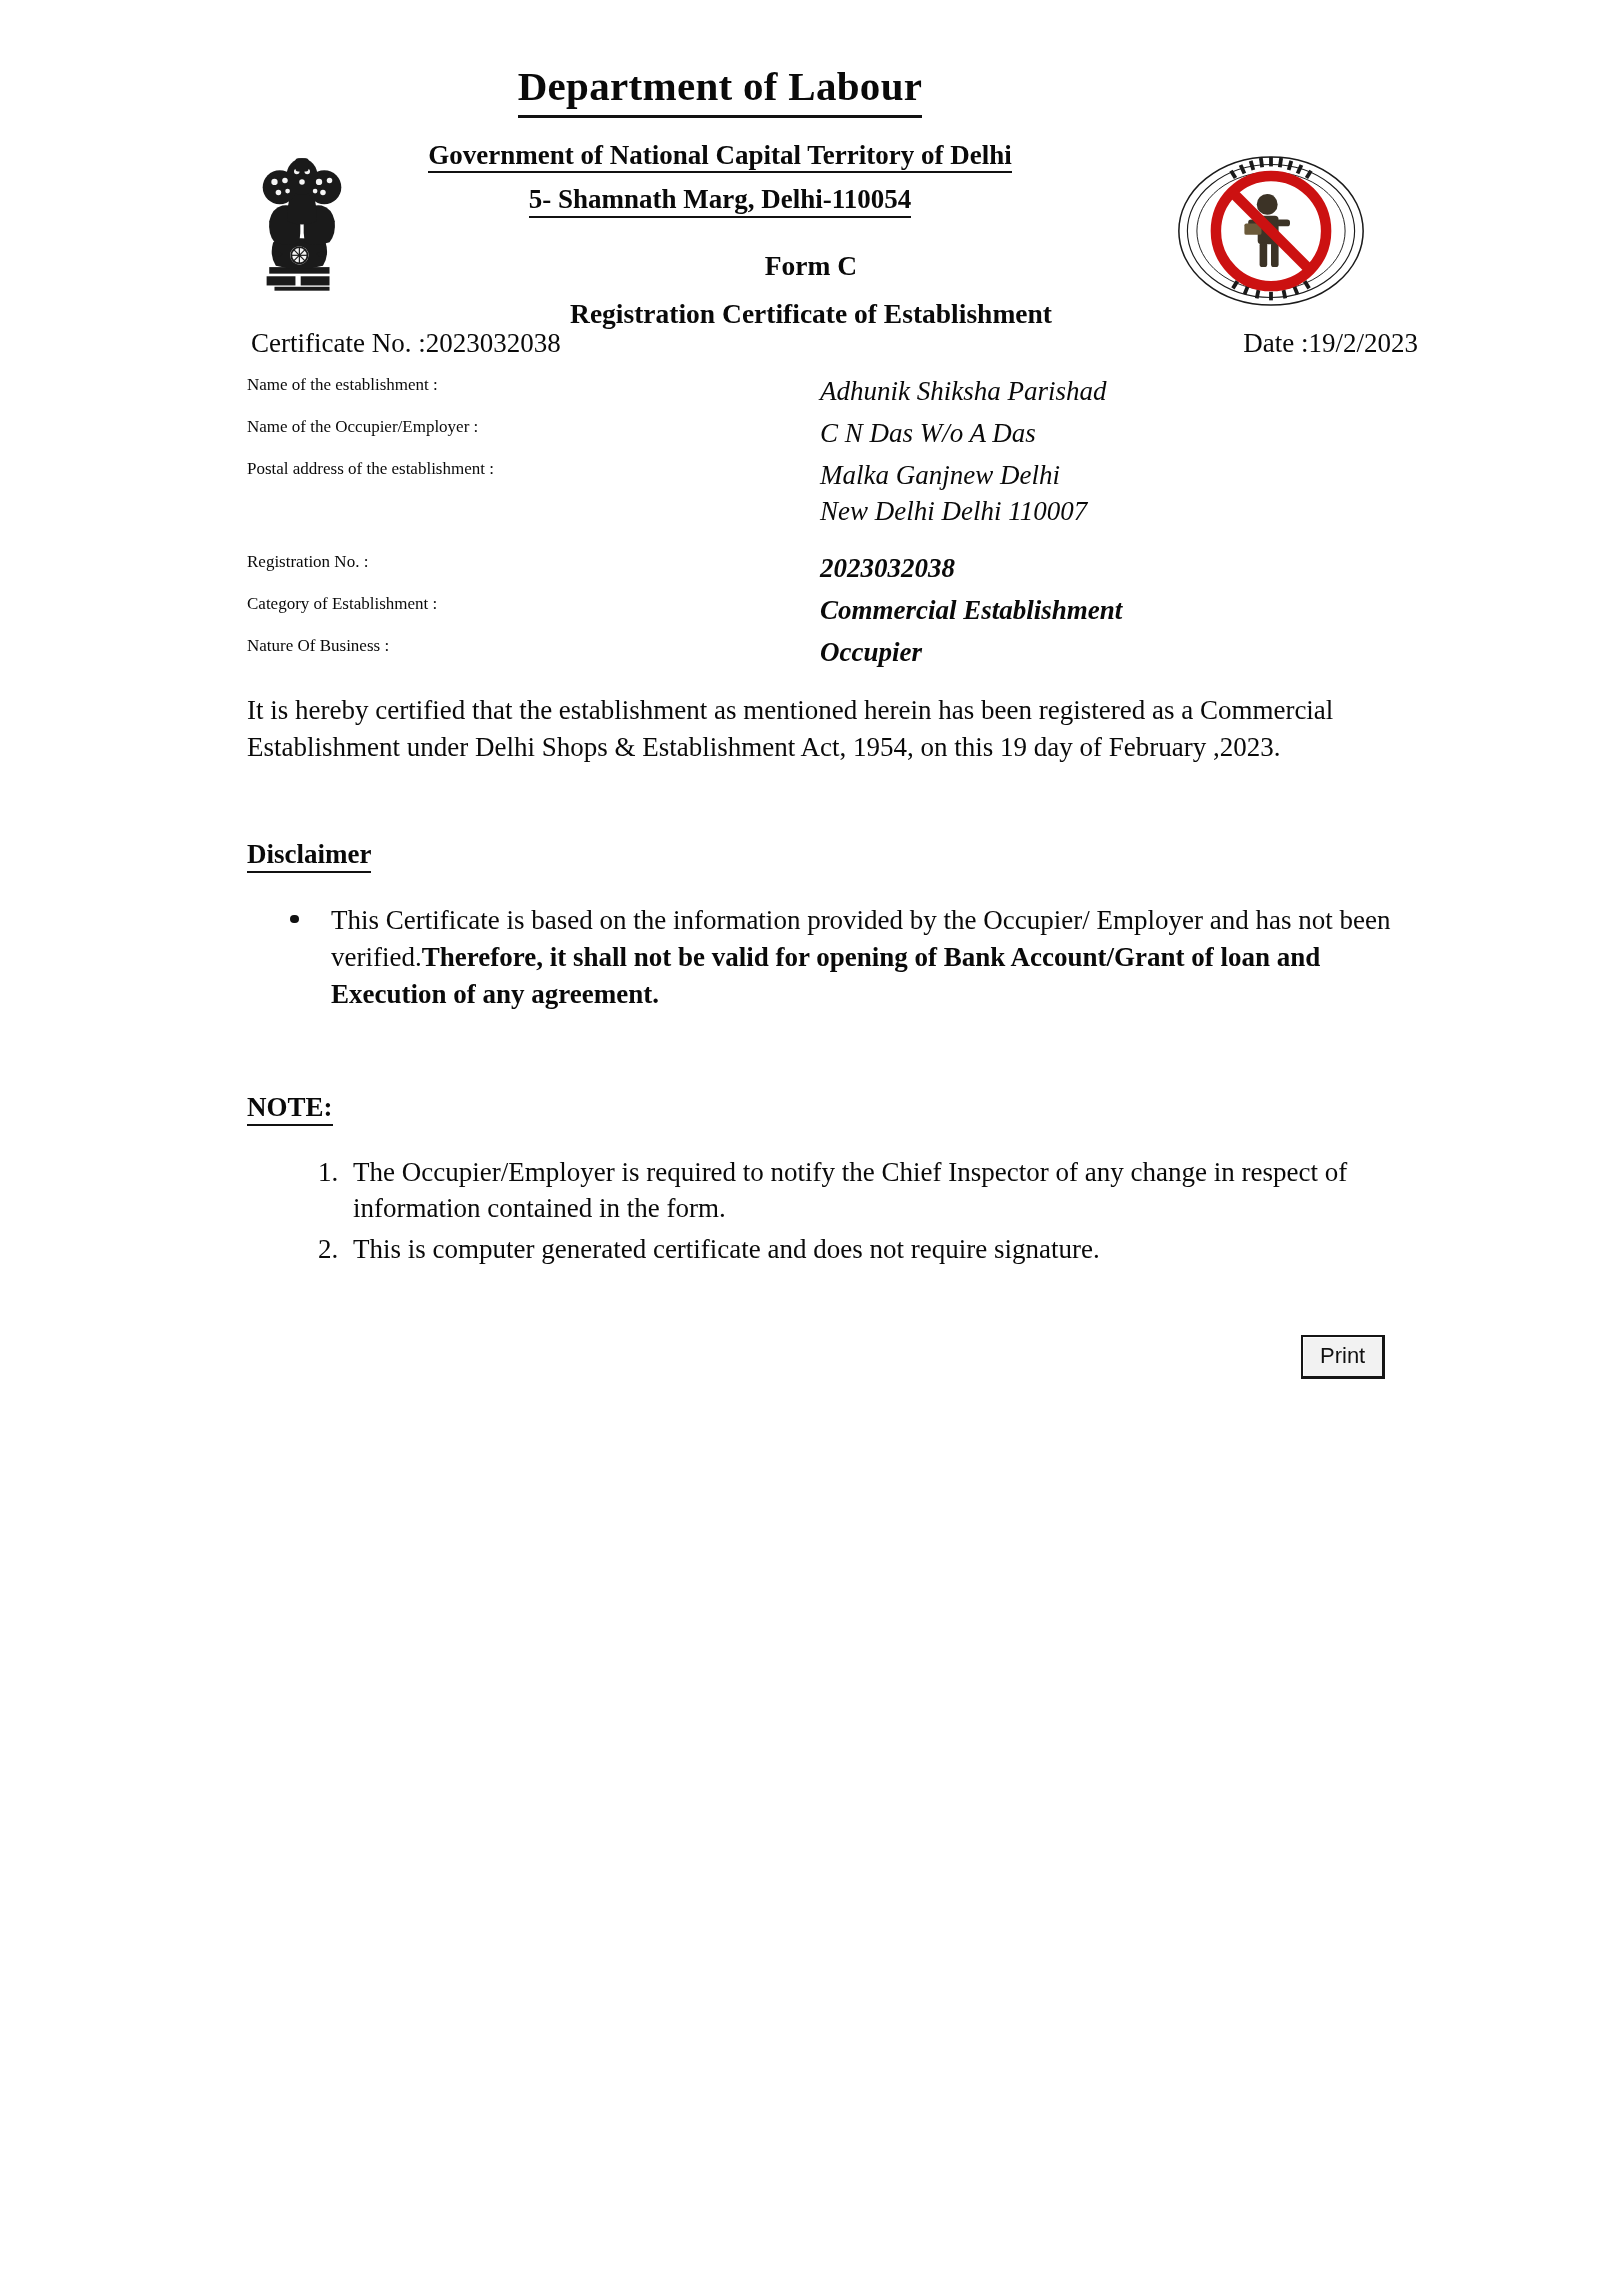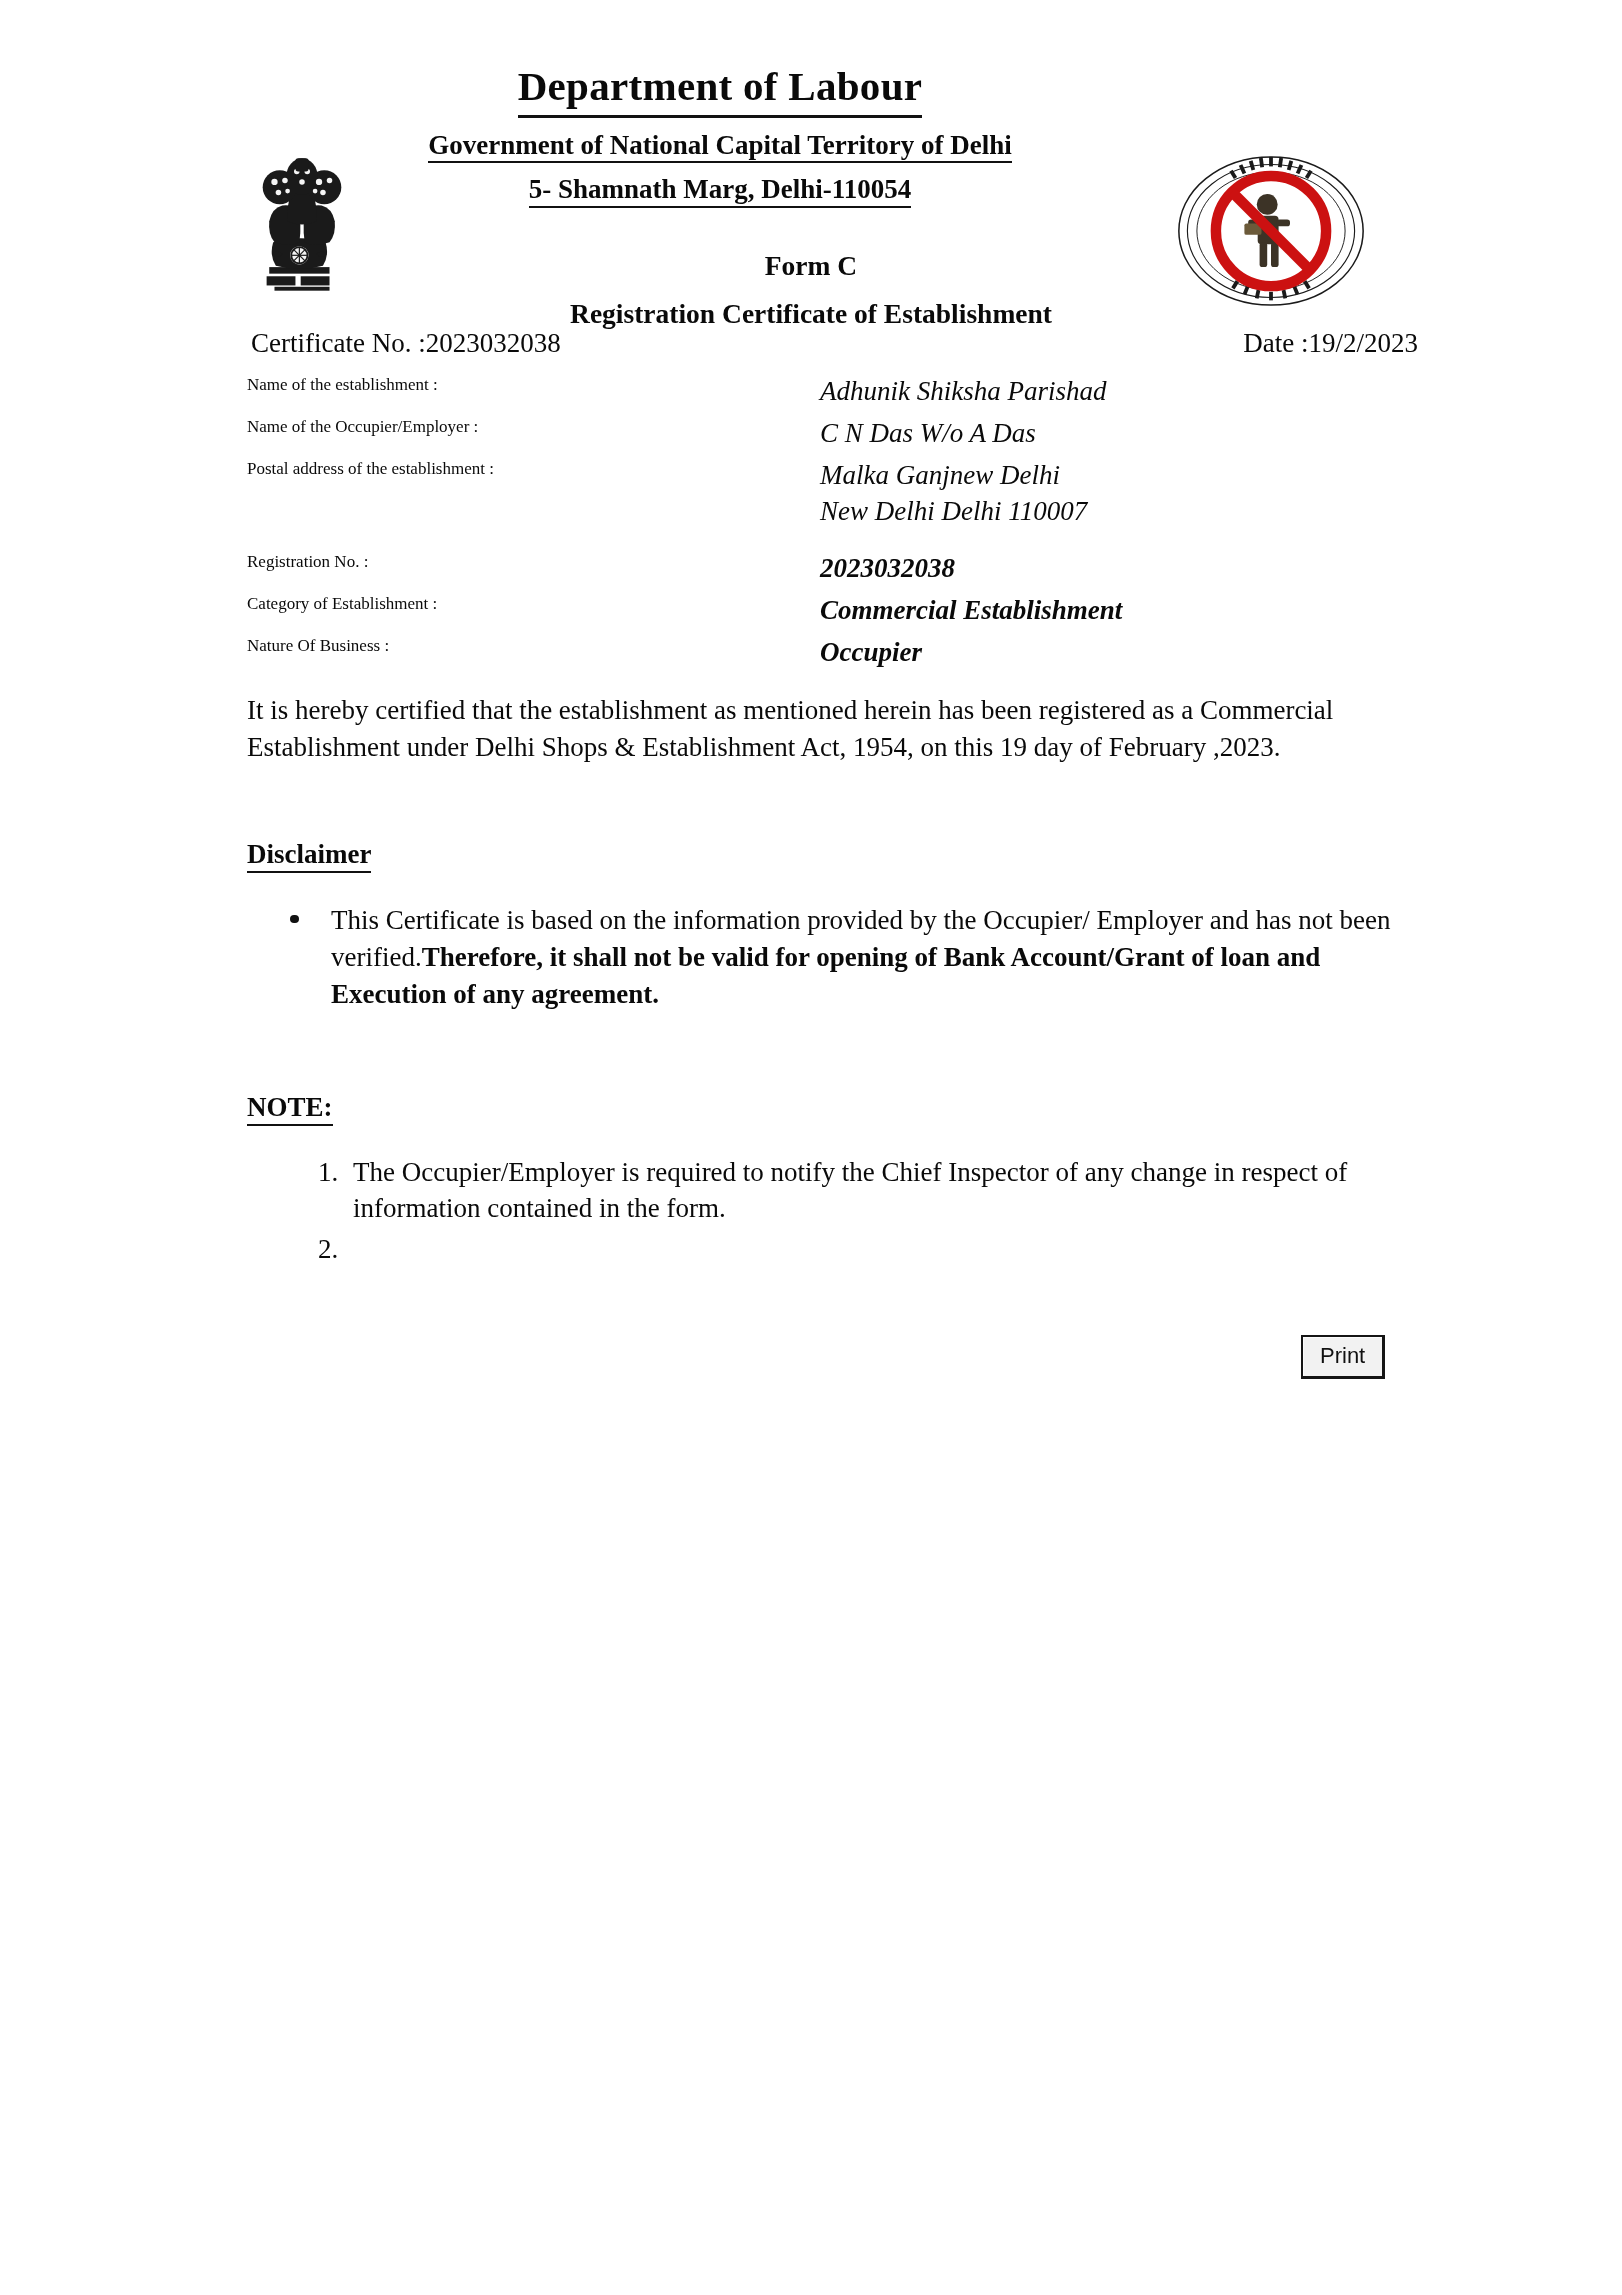--- a/index.html
+++ b/index.html
@@ -59,21 +59,21 @@
     padding: 0;
   }
   .title-main span.u {
     border-bottom: 3.3px solid #111;
     padding-bottom: 6px;
   }
   .title-sub {
     font-size: 27px;
     font-weight: 700;
     line-height: 1.2;
-    margin-top: 18px;
+    margin-top: 28px;
   }
   .title-sub span.u {
     border-bottom: 2.6px solid #111;
     padding-bottom: 1.3px;
   }
   .title-addr {
     font-size: 27px;
     font-weight: 700;
     line-height: 1.2;
     margin-top: 12.4px;
@@ -432,20 +432,21 @@
       <div>
         <span class="section-heading">NOTE:</span>
       </div>
       <ol class="note-list">
         <li class="note-item">
           <span class="note-num">1.</span>
           <span>The Occupier/Employer is required to notify the Chief Inspector of any change in respect of information contained in the form.</span>
         </li>
         <li class="note-item">
           <span class="note-num">2.</span>
+          <span>This is computer generated certificate and does not require signature.</span>
         </li>
       </ol>
     </div>
 
   </div>
 
   <div class="print-wrap">
     <button type="button" class="print-button">Print</button>
   </div>
 

